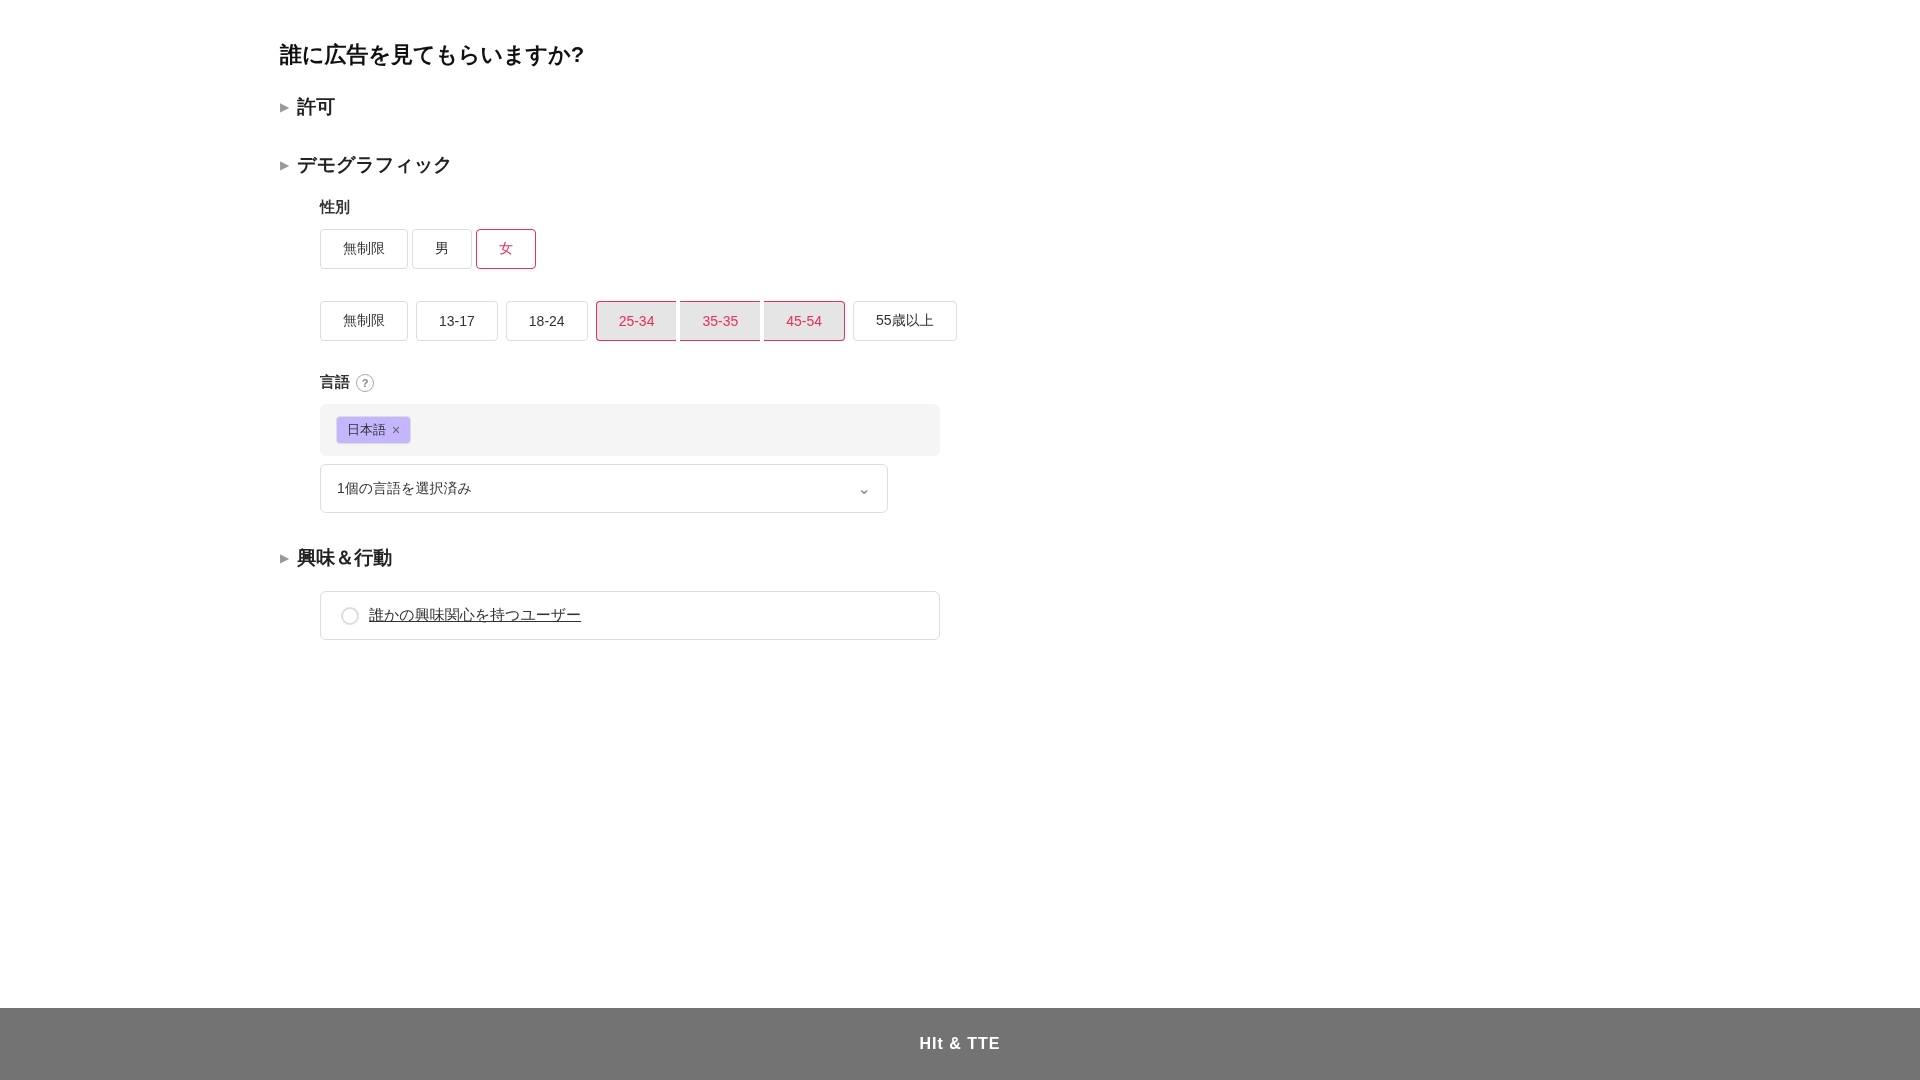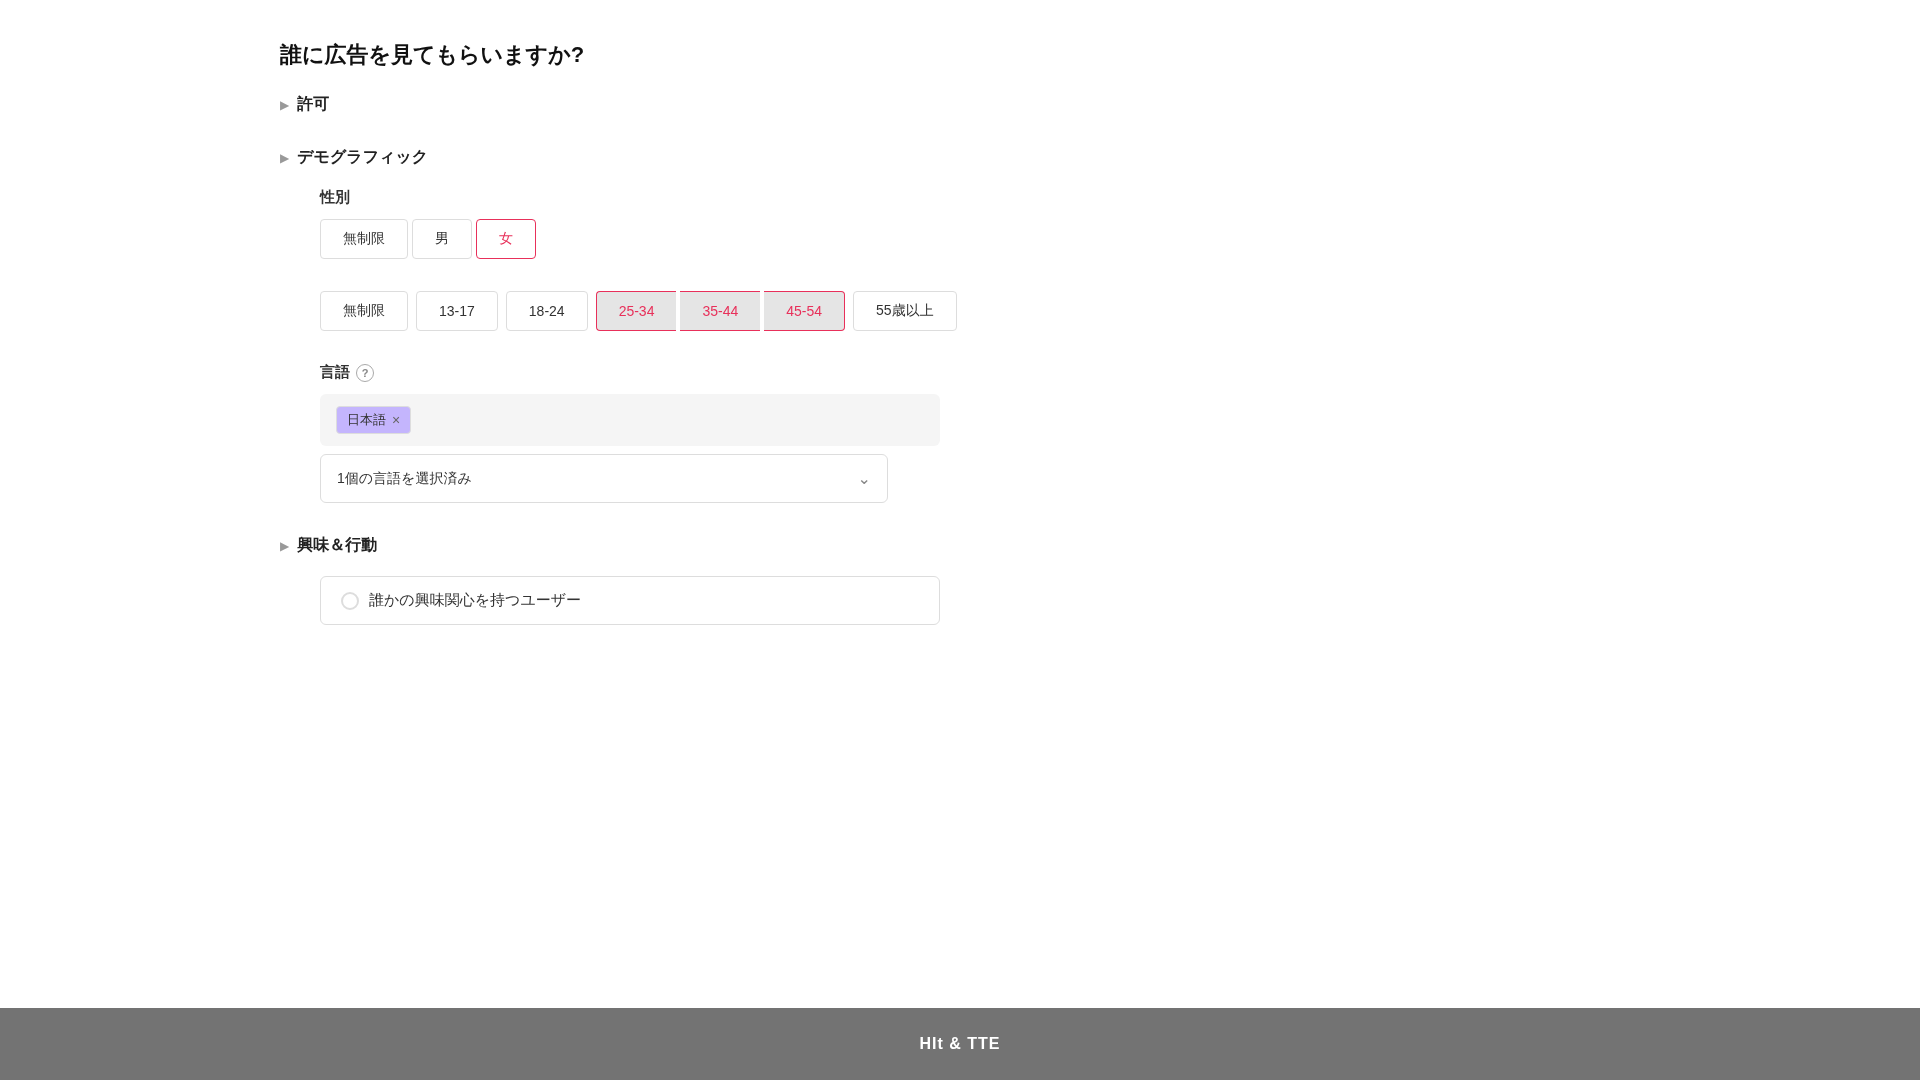--- a/index.html
+++ b/index.html
@@ -41,21 +41,21 @@
       margin-bottom: 20px;
     }
 
     .arrow-icon {
       color: #999;
       font-size: 12px;
       display: inline-block;
     }
 
     .collapsible-label {
-      font-size: 16px;
+      font-size: 19px;
       font-weight: 600;
       color: #222222;
     }
 
     .sub-label {
       font-size: 13px;
       color: #999999;
       margin-top: 2px;
       margin-left: 20px;
     }
@@ -209,20 +209,21 @@
     .interests-sub-item {
       display: flex;
       align-items: center;
       gap: 10px;
       padding: 14px 20px;
       border: 1px solid #dddddd;
       border-radius: 6px;
       margin-left: 40px;
       width: 620px;
       margin-top: 8px;
+      text-decoration: underline;
     }
 
     .radio-circle {
       width: 18px;
       height: 18px;
       border: 2px solid #dddddd;
       border-radius: 50%;
       display: inline-block;
       flex-shrink: 0;
     }
@@ -278,21 +279,21 @@
         <button class="toggle-btn active">女</button>
       </div>
     </div>
 
     <div class="form-section">
       <div class="button-group">
         <button class="age-btn">無制限</button>
         <button class="age-btn">13-17</button>
         <button class="age-btn">18-24</button>
         <button class="age-btn selected range-start">25-34</button>
-        <button class="age-btn selected range-middle">35-44</button>
+        <button class="age-btn selected range-middle">35-35</button>
         <button class="age-btn selected range-end">45-54</button>
         <button class="age-btn">55歳以上</button>
       </div>
     </div>
 
     <div class="form-section">
       <div class="field-label">
         <span>言語</span>
         <span class="help-icon">?</span>
       </div>

